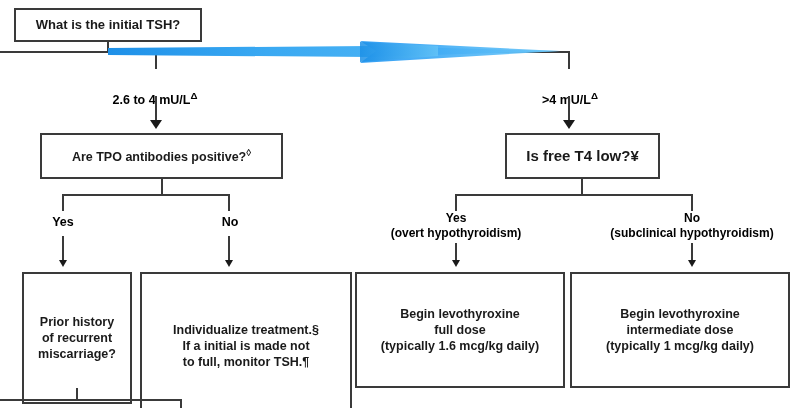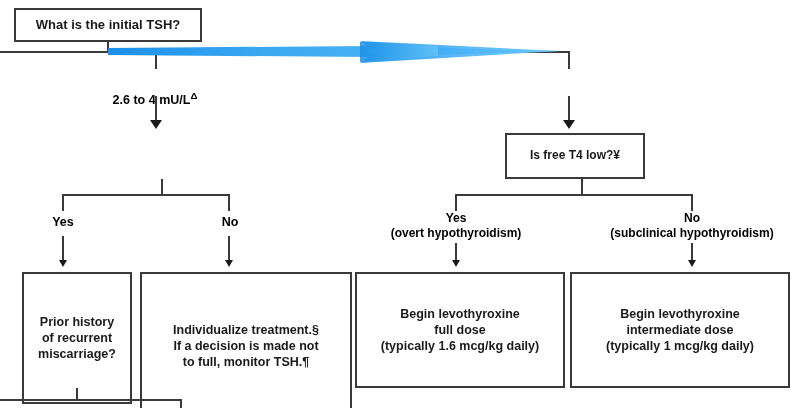--- a/index.html
+++ b/index.html
@@ -94,29 +94,35 @@
   <div class="hline" style="left:0px; top:51px; width:570px;"></div>
 
   <div class="vline" style="left:155px; top:51px; height:18px;"></div>
 
   <div class="vline" style="left:568px; top:51px; height:18px;"></div>
 
   <div class="label" style="left:75px; top:74px; width:160px; font-size:12.5px;">
     <span>2.6 to 4 mU/L</span><span class="sup">Δ</span>
   </div>
 
+  <div class="label" style="left:495px; top:74px; width:150px; font-size:12.5px;">
+    <span>&gt;4 mU/L</span><span class="sup">Δ</span>
+  </div>
 
   <div class="vline" style="left:155px; top:96px; height:26px;"></div>
   <div class="arrowhead" style="left:150px; top:120px;"></div>
 
   <div class="vline" style="left:568px; top:96px; height:26px;"></div>
   <div class="arrowhead" style="left:563px; top:120px;"></div>
 
-
-  <div class="box" style="left:505px; top:133px; width:140px; height:46px; font-size:12px;">
+  <div class="box" style="left:40px; top:133px; width:243px; height:46px; font-size:12.5px;">
+    <span class="txt"><span>Are TPO antibodies positive?</span><span class="sup">◊</span></span>
+  </div>
+
+  <div class="box" style="left:505px; top:133px; width:155px; height:46px; font-size:15px;">
     <span class="txt"><span>Is free T4 low?</span><span class="marker-inline">¥</span></span>
   </div>
 
   <div class="vline" style="left:161px; top:179px; height:16px;"></div>
   <div class="hline" style="left:62px; top:194px; width:168px;"></div>
   <div class="vline" style="left:62px; top:194px; height:17px;"></div>
   <div class="vline" style="left:228px; top:194px; height:17px;"></div>
 
   <div class="label" style="left:23px; top:215px; width:80px; font-size:12.5px;">Yes</div>
   <div class="label" style="left:190px; top:215px; width:80px; font-size:12.5px;">No</div>
@@ -143,21 +149,21 @@
   <div class="vline" style="left:691px; top:243px; height:18px;"></div>
   <div class="arrowhead small" style="left:688px; top:260px;"></div>
 
   <div class="box" style="left:22px; top:272px; width:110px; height:132px; font-size:12.5px;">
     <span class="txt">Prior history
 of recurrent
 miscarriage?</span>
   </div>
 
   <div class="box" style="left:140px; top:272px; width:212px; height:148px; font-size:12.5px;">
-    <span class="txt"><span>Individualize treatment.</span><span class="marker-inline">§</span><br><span>If a decision is made not</span><br><span>to full, monitor TSH.</span><span class="marker-inline">¶</span></span>
+    <span class="txt"><span>Individualize treatment.</span><span class="marker-inline">§</span><br><span>If a initial is made not</span><br><span>to full, monitor TSH.</span><span class="marker-inline">¶</span></span>
   </div>
 
   <div class="box" style="left:355px; top:272px; width:210px; height:116px; font-size:12.5px;">
     <span class="txt">Begin levothyroxine
 full dose
 (typically 1.6 mcg/kg daily)</span>
   </div>
 
   <div class="box" style="left:570px; top:272px; width:220px; height:116px; font-size:12.5px;">
     <span class="txt">Begin levothyroxine

